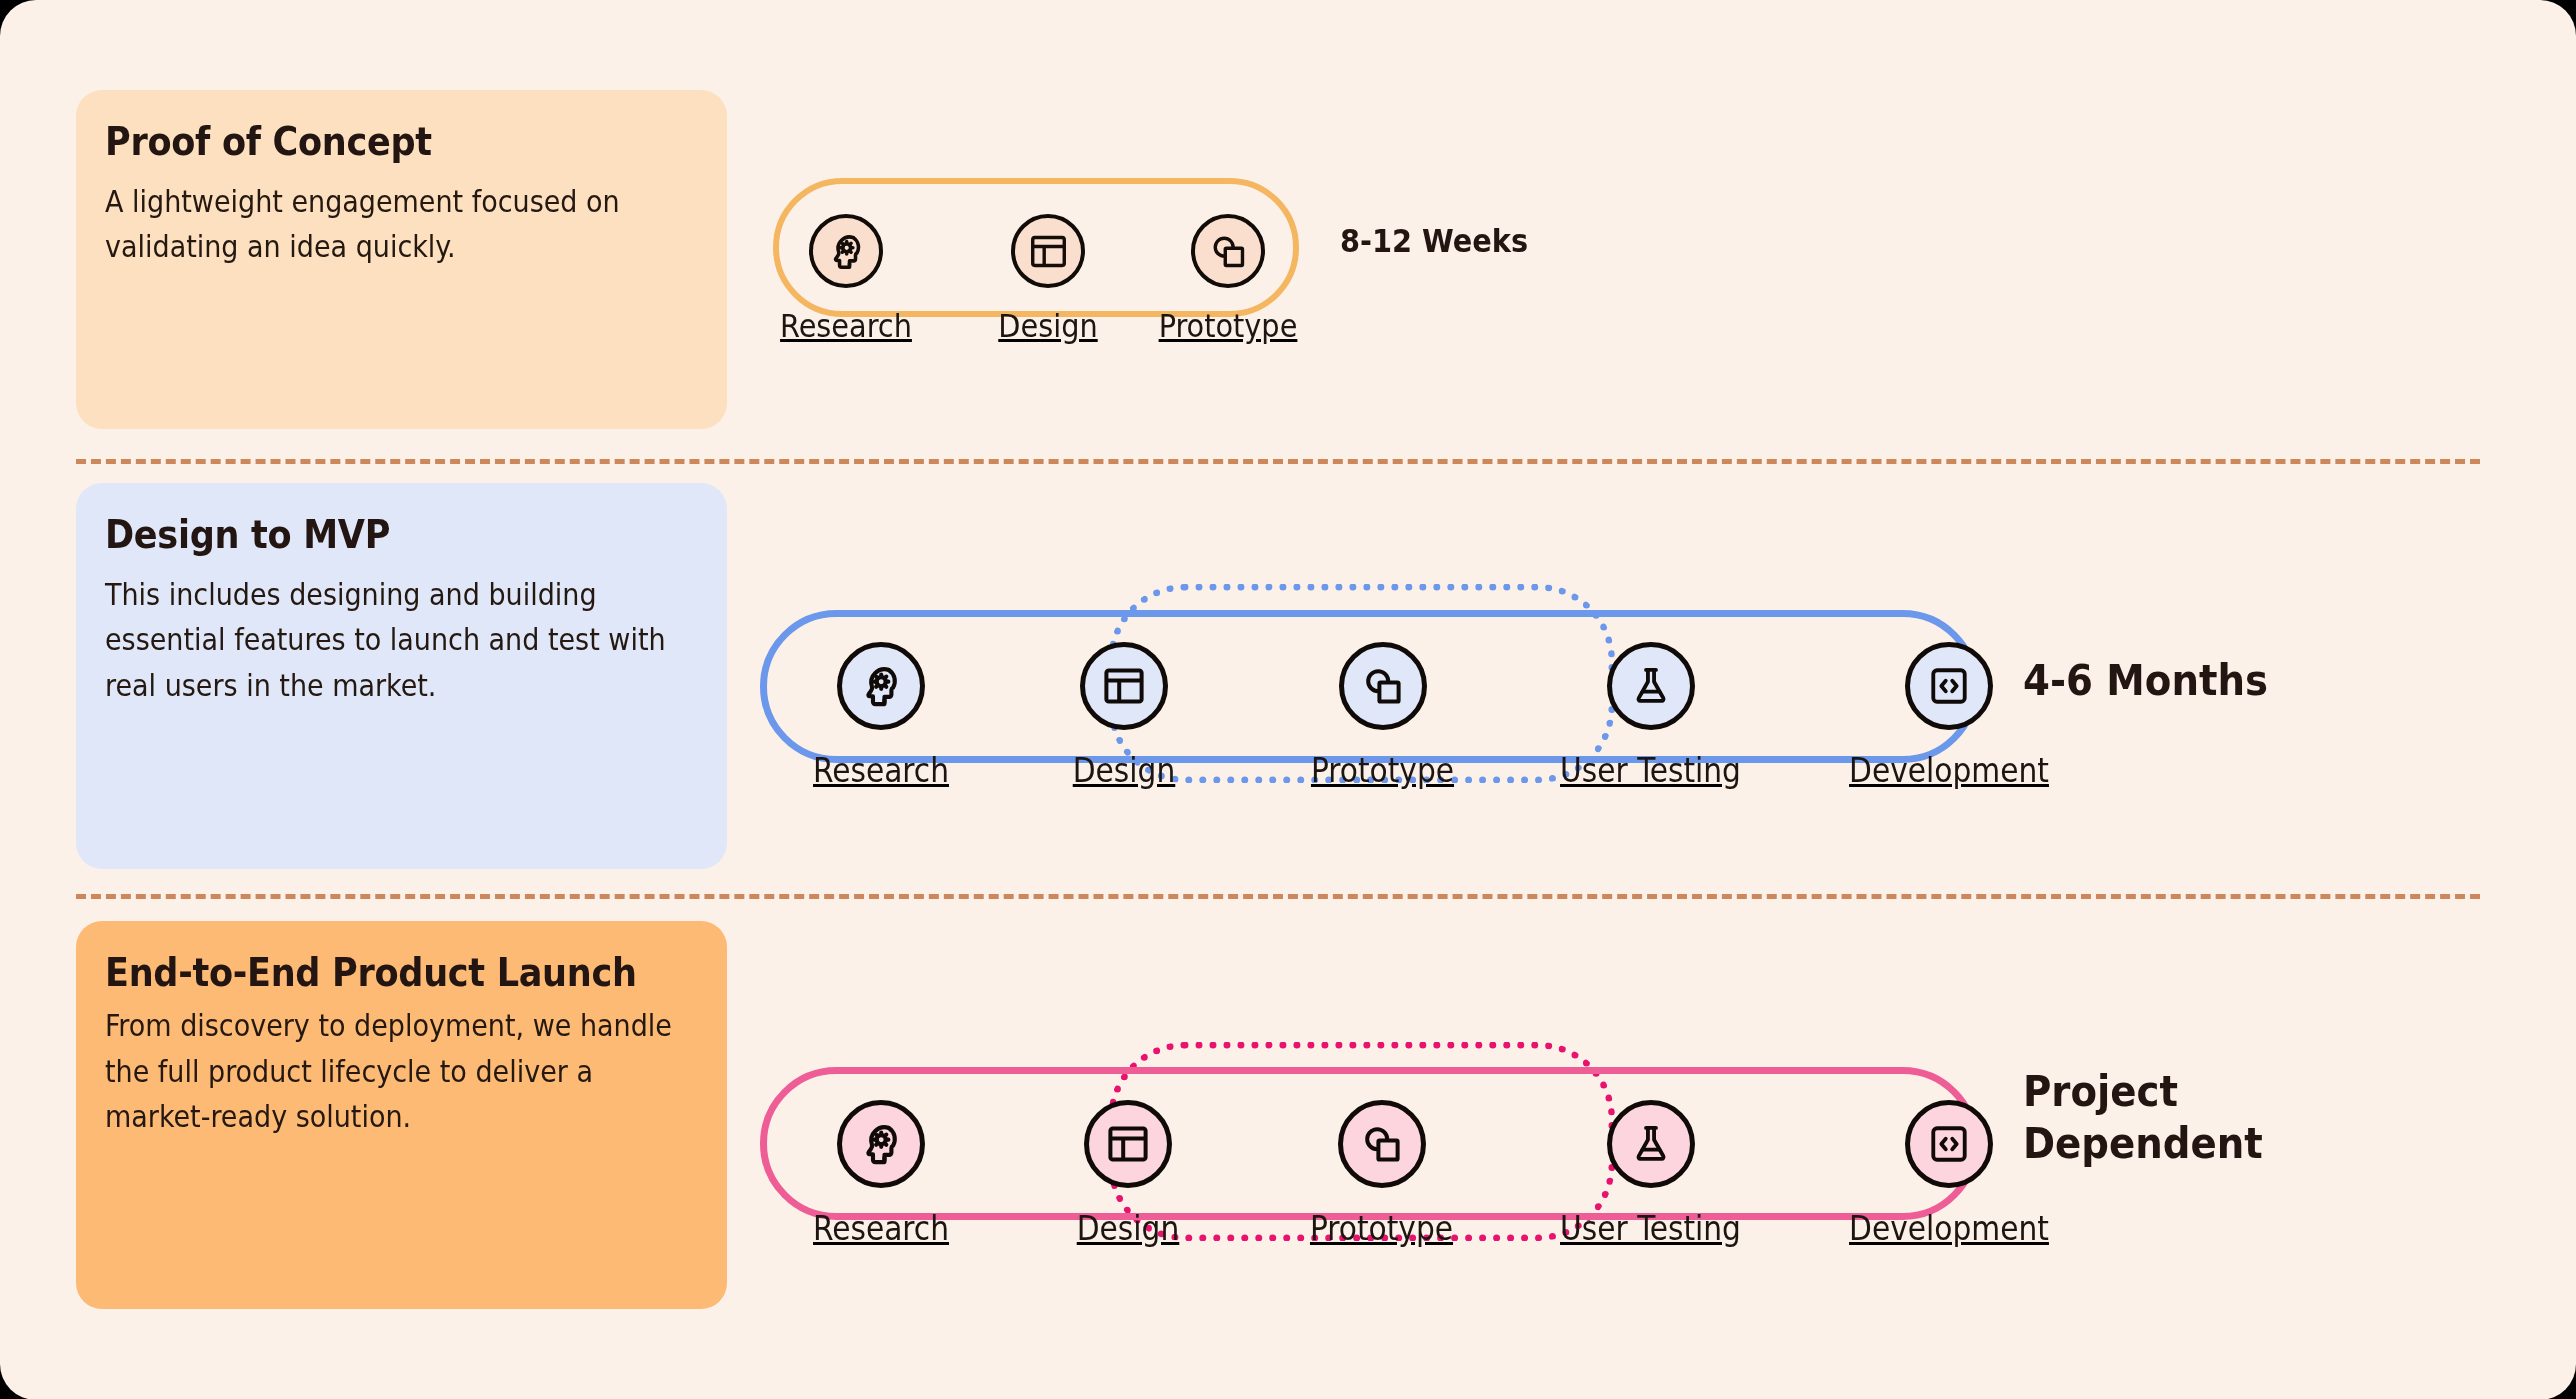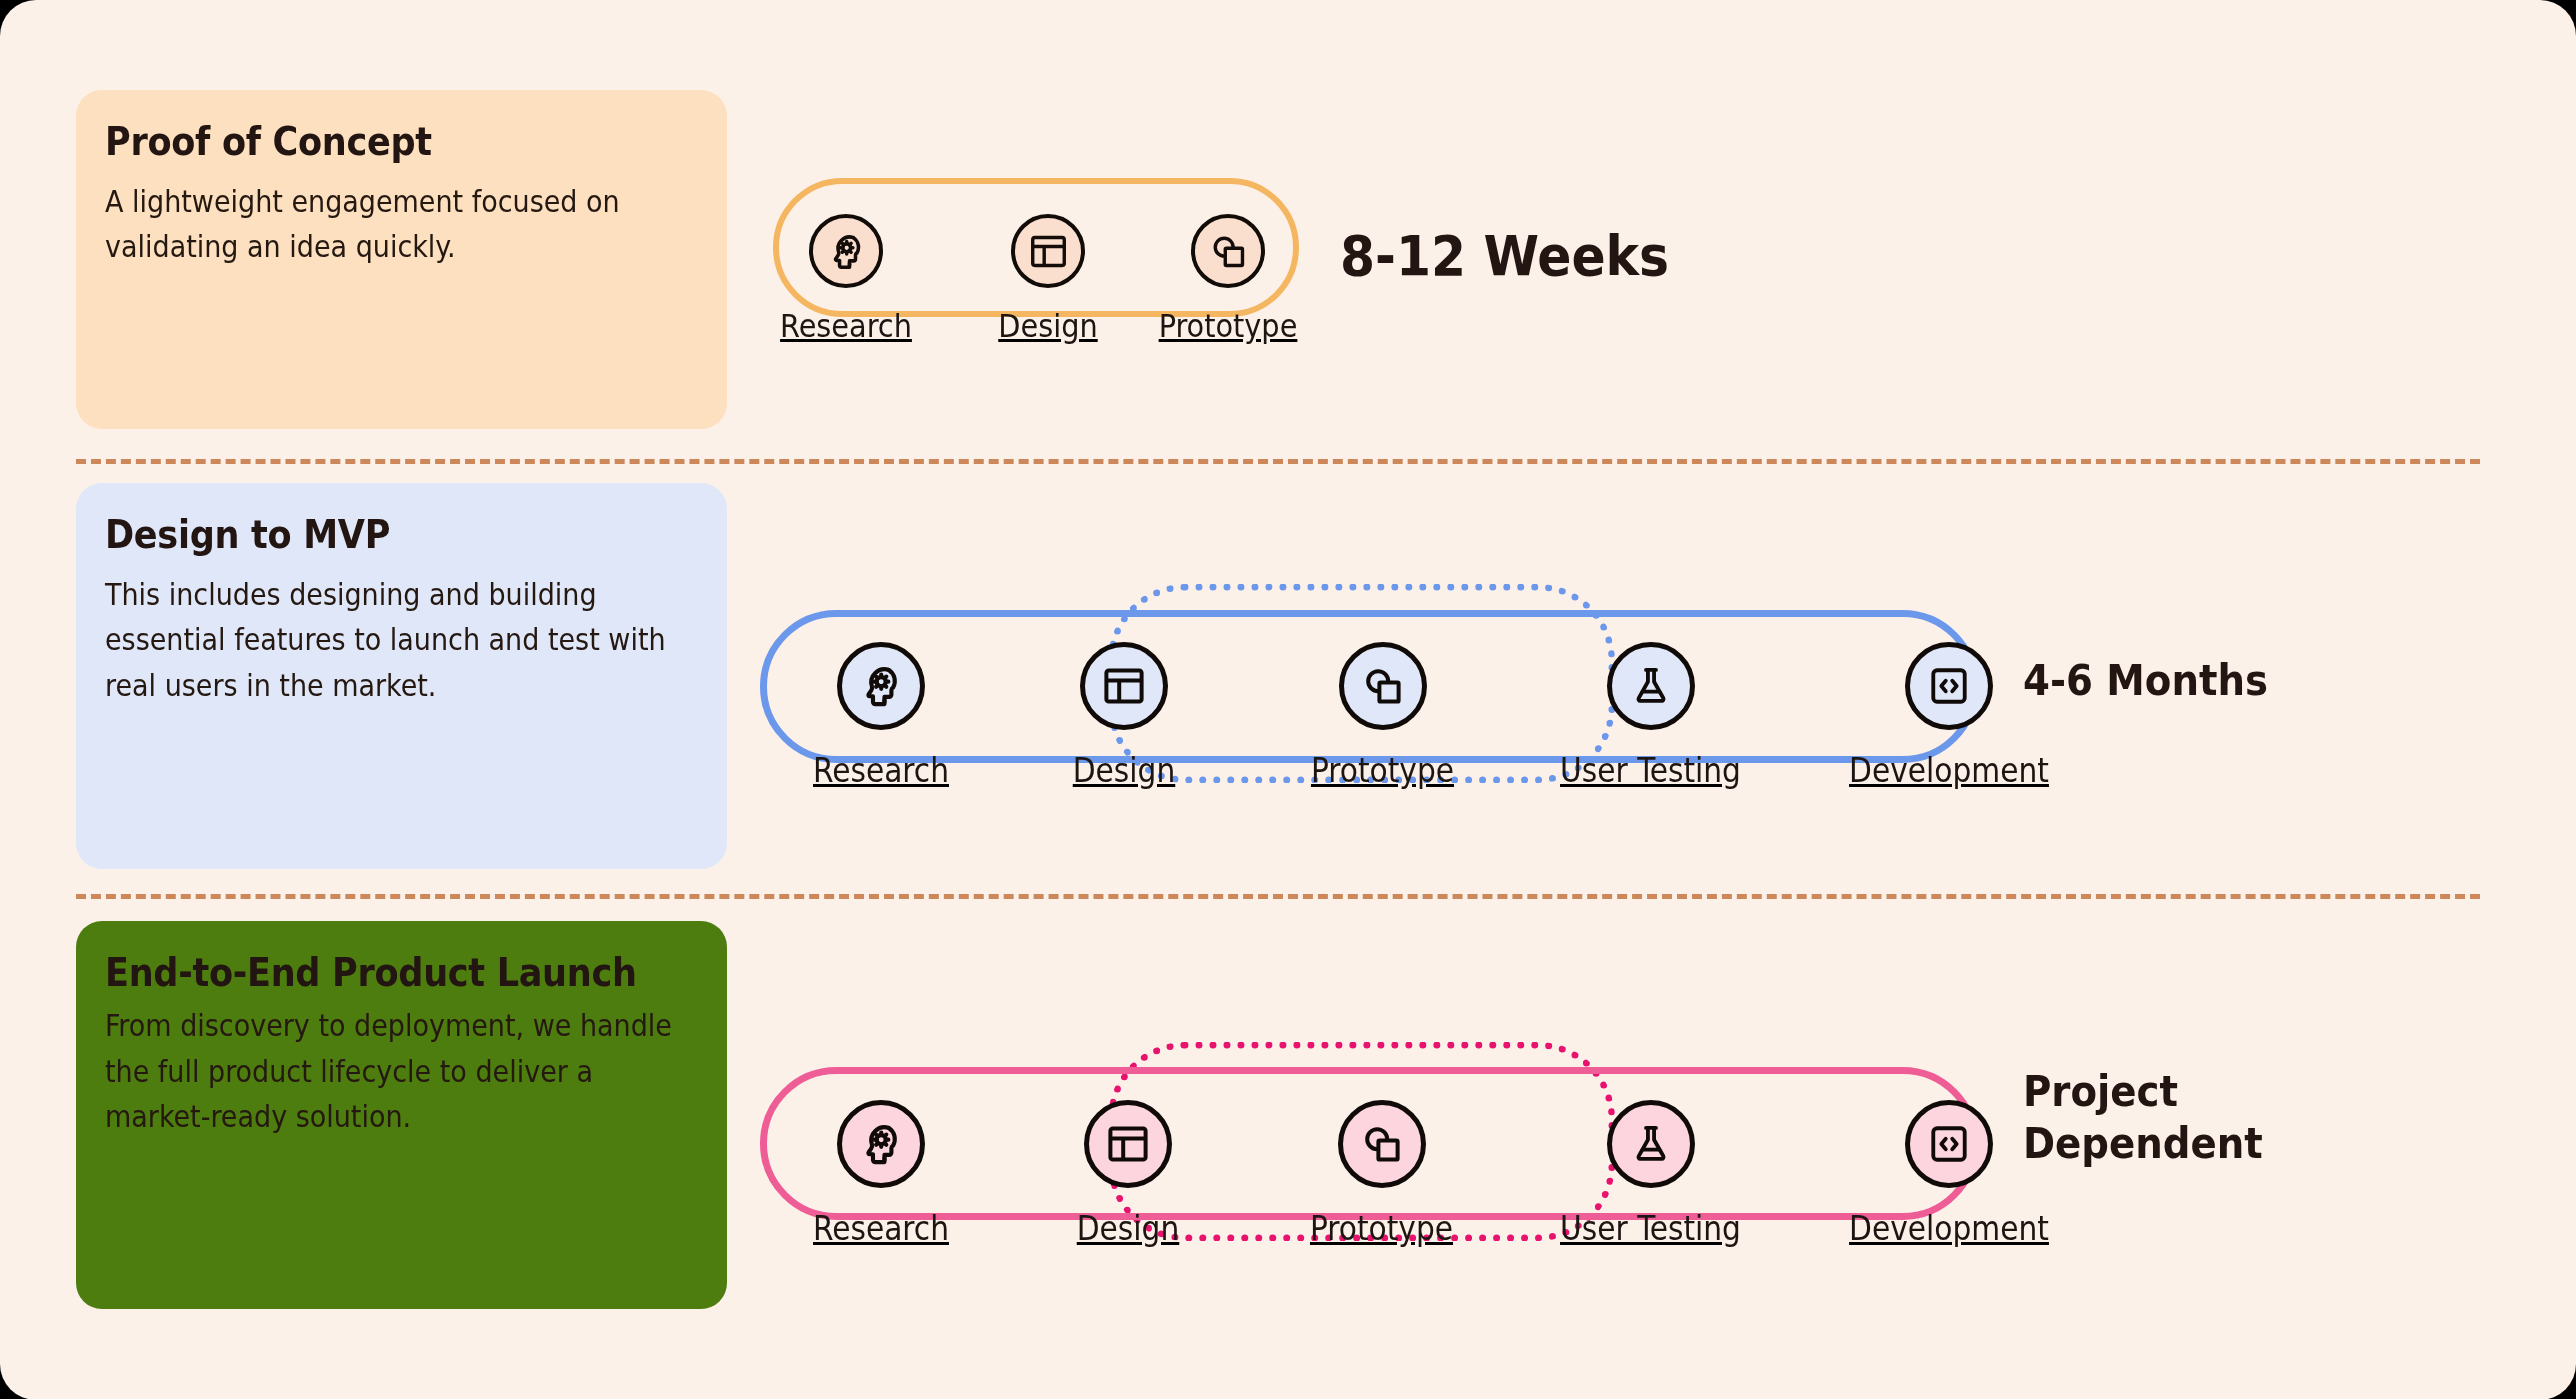--- a/index.html
+++ b/index.html
@@ -21,21 +21,21 @@
     font-weight:700;color:#231511;letter-spacing:-0.3px;
     font-size:39px;line-height:1.18;margin:0 0 13.7px 0;
   }
   .card .card-desc{
     font-family:"DejaVu Sans Condensed","DejaVu Sans",sans-serif;
     font-weight:400;color:#241811;
     font-size:30px;line-height:1.52;margin:0;
   }
   #card-poc{top:90px;height:339px;background:#fce0bf;}
   #card-mvp{top:483px;height:386px;background:#dfe7f8;}
-  #card-e2e{top:921px;height:388px;background:#4d7c0f;}
+  #card-e2e{top:921px;height:388px;background:#fdba74;}
   #card-e2e .card-title{margin-bottom:6.9px;}
 
   
   .divider{
     position:absolute;left:76px;width:2404px;height:0;
     border-top:5.2px dashed #ca8354;opacity:.95;
   }
   #divider-1{top:459px;}
   #divider-2{top:894px;}
 
@@ -78,21 +78,21 @@
   .r3 .node{width:88px;height:88px;border:5.2px solid #100b08;background:#fcd5de;}
   .r3 .step-label{font-size:33px;margin-top:20.6px;}
 
   
   .duration{
     position:absolute;
     font-family:"DejaVu Sans Condensed","DejaVu Sans",sans-serif;
     font-weight:700;color:#231511;line-height:1.22;
     white-space:pre-line;
   }
-  #duration-poc{left:1340px;top:222px;font-size:56px;}
+  #duration-poc{left:1340px;top:222px;font-size:32px;}
   #duration-mvp{left:2023px;top:654px;font-size:43px;}
   #duration-e2e{left:2023px;top:1065px;font-size:43px;}
 </style>
 </head>
 <body>
 
 <div class="page">
 
   <div class="card" id="card-poc">
     <h2 class="card-title">Proof of Concept</h2>

